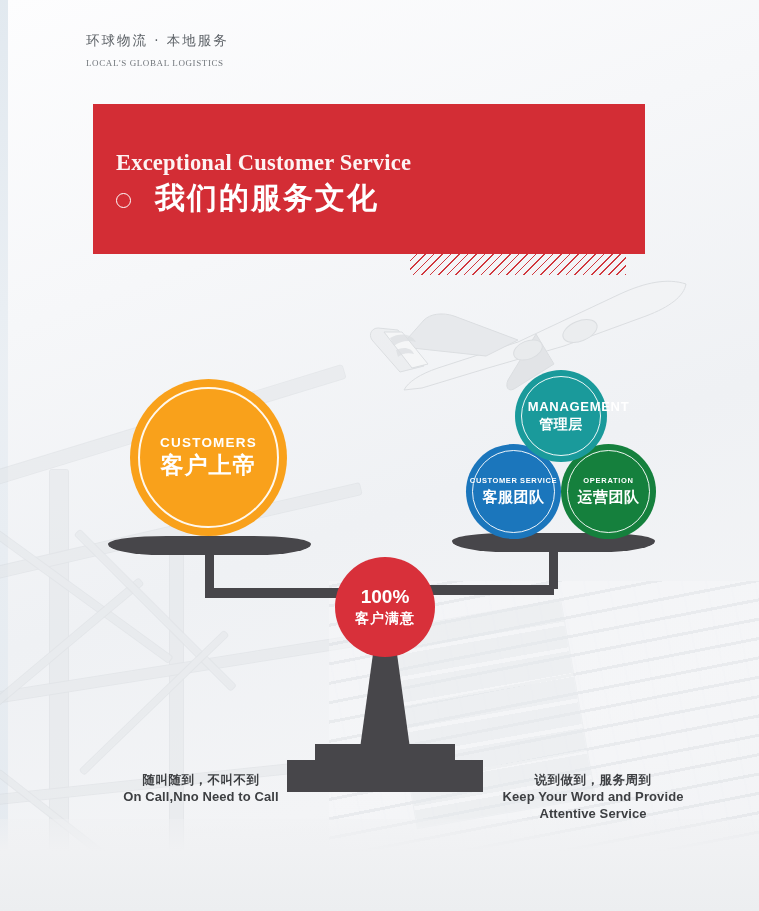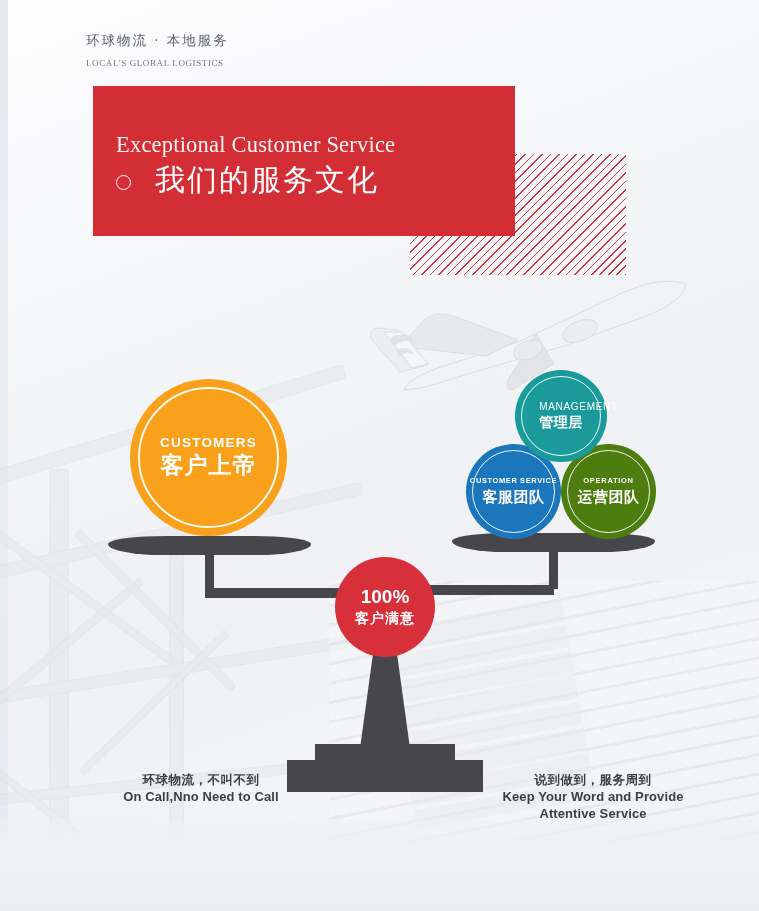--- a/index.html
+++ b/index.html
@@ -80,22 +80,23 @@
   
   .hatch{
     position:absolute;left:410px;top:154px;width:216px;height:121px;
     background:repeating-linear-gradient(-45deg,
         #cf2e34 0 1.1px, rgba(255,255,255,0) 1.1px 6px);
     opacity:.95;
   }
 
   
   .banner{
-    position:absolute;left:93px;top:86px;width:422px;height:150px;
+    position:absolute;left:93px;top:104px;width:552px;height:150px;
     background:#d32d35;
+    font-weight:bold;
   }
   .banner-en{
     position:absolute;left:23px;top:46px;
     color:#fdf3f3;font-size:22.5px;letter-spacing:.2px;
     font-family:"Liberation Serif","DejaVu Serif",serif;
     white-space:nowrap;
   }
   .banner-cn-row{
     position:absolute;left:23px;top:74px;
     display:flex;align-items:center;gap:16px;
@@ -152,32 +153,32 @@
   .c-customers{
     left:130px;top:379px;width:157px;height:157px;background:#f9a11b;
   }
   .c-customers .en{font-size:13.5px;font-weight:bold;letter-spacing:1.2px;}
   .c-customers .cn{font-size:23px;font-weight:bold;letter-spacing:1px;
                    font-family:Liberation Mono, monospace;}
   .c-mgmt{
     left:515px;top:370px;width:92px;height:92px;background:#1a9a9b;z-index:3;
   }
   .c-mgmt::after{left:6px;right:6px;top:6px;bottom:6px;border-width:1.6px;}
-  .c-mgmt .en{font-size:10px;font-weight:normal;letter-spacing:.7px;padding-left:35px;}
+  .c-mgmt .en{font-size:13px;font-weight:bold;letter-spacing:.7px;padding-left:35px;}
   .c-mgmt .cn{font-size:14px;font-weight:bold;margin-top:2px;letter-spacing:.5px;
               font-family:"DejaVu Sans",sans-serif;}
   .c-cs{
     left:466px;top:444px;width:95px;height:95px;background:#1b76bc;z-index:2;
   }
   .c-cs::after{left:6px;right:6px;top:6px;bottom:6px;border-width:1.6px;}
   .c-cs .en{font-size:7.5px;font-weight:bold;letter-spacing:.6px;line-height:1.25;}
   .c-cs .cn{font-size:15px;font-weight:bold;margin-top:2px;letter-spacing:.5px;
             font-family:"DejaVu Sans",sans-serif;}
   .c-op{
-    left:561px;top:444px;width:95px;height:95px;background:#4d7c0f;z-index:1;
+    left:561px;top:444px;width:95px;height:95px;background:#15803d;z-index:1;
   }
   .c-op::after{left:6px;right:6px;top:6px;bottom:6px;border-width:1.6px;}
   .c-op .en{font-size:7.5px;font-weight:bold;letter-spacing:.7px;}
   .c-op .cn{font-size:15px;font-weight:bold;margin-top:3px;letter-spacing:.5px;
             font-family:"DejaVu Sans",sans-serif;}
   .c-pct{
     left:335px;top:557px;width:100px;height:100px;background:#d8303a;z-index:6;
   }
   .c-pct::after{display:none;}
   .c-pct .big{font-size:19px;font-weight:bold;letter-spacing:0px;line-height:1;}
@@ -281,21 +282,21 @@
     <span class="en">OPERATION</span>
     <span class="cn">运营团队</span>
   </div>
 
   <div class="circ c-pct">
     <span class="big">100%</span>
     <span class="cn">客户满意</span>
   </div>
 
   <div class="caption cap-left">
-    <div class="cn">环球物流，不叫不到</div>
+    <div class="cn">随叫随到，不叫不到</div>
     <div class="en">On Call,Nno Need to Call</div>
   </div>
 
   <div class="caption cap-right">
     <div class="cn">说到做到，服务周到</div>
     <div class="en">Keep Your Word and Provide</div>
     <div class="en">Attentive Service</div>
   </div>
 
 </div>

